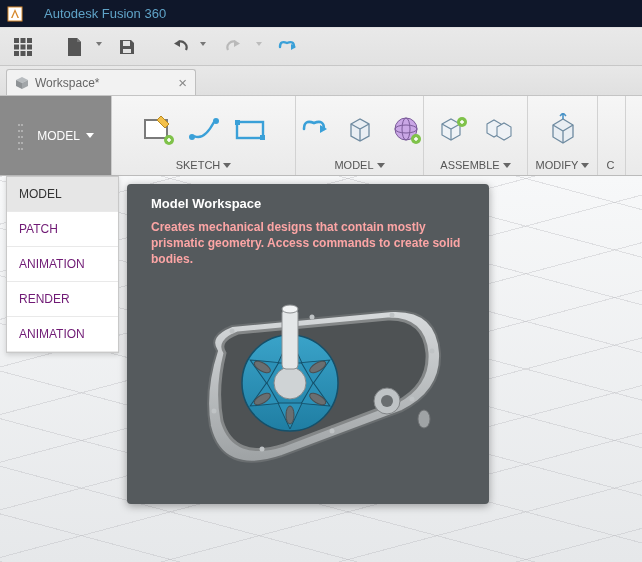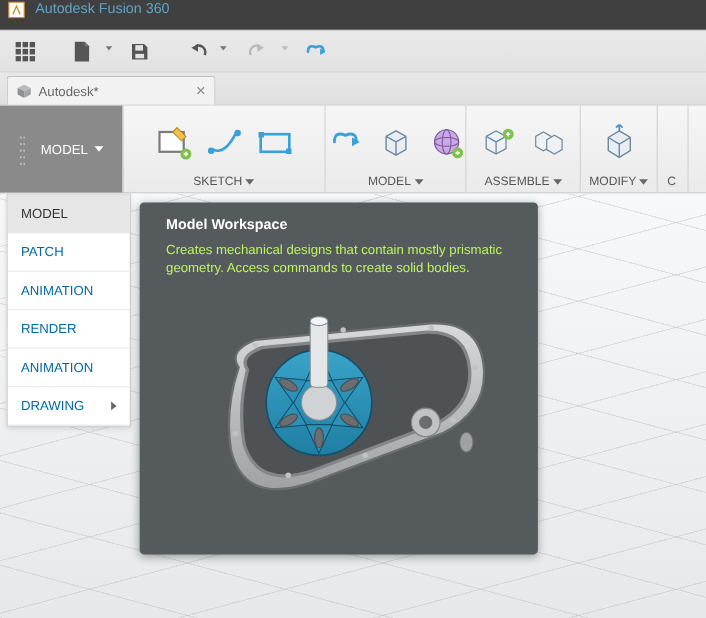--- a/index.html
+++ b/index.html
@@ -1,18 +1,18 @@
 <!DOCTYPE html>
 <html><head>
 <meta charset="utf-8">
 <style>
   * { box-sizing: border-box; margin: 0; padding: 0; font-family: "Segoe UI", Arial, sans-serif; }
   body { width: 642px; height: 562px; background: #f0f0f0; overflow: hidden; position: relative; }
 
-  .titlebar { height: 28px; background: #404040; display: flex; padding: 0 6px; border-bottom: 1px solid #e0e0e0; }
+  .titlebar { height: 28px; background: #0f172a; display: flex; align-items: center; padding: 0 6px; border-bottom: 1px solid #e0e0e0; gap: 12px; }
   .titlebar .logo { width: 18px; height: 18px; margin-right: 8px; display:flex; align-items:center; justify-content:center;}
   .titlebar .title { color: #5fa3c7; font-size: 13px; }
 
   .qat { height: 38px; background: linear-gradient(#e9e9e9,#e2e2e2); border-bottom: 1px solid #c7c7c7; display: flex; align-items: center; padding: 0 10px; gap: 22px; }
   .qat .btn { width: 26px; height: 26px; display:flex; align-items:center; justify-content:center; color:#555; position:relative;}
   .qat .dd { position:absolute; right:-10px; top:8px; }
 
   .tabbar { height: 30px; background: linear-gradient(#e8e8e8,#e0e0e0); border-bottom: 1px solid #c4c4c4; display:flex; align-items:flex-end; padding-left:6px;}
   .tabbar .tab { height: 26px; background: #f2f2f2; border:1px solid #bfbfbf; border-bottom:none; display:flex; align-items:center; padding: 0 8px; gap:6px; font-size:12px; color:#666; min-width:190px; border-radius:3px 3px 0 0;}
   .tabbar .tab .cube { width:14px;height:14px;}
@@ -32,27 +32,27 @@
 
   .canvas { position:absolute; left:0; right:0; top:176px; bottom:0; background:#eef0f2;
     background-image:
       linear-gradient(rgba(0,0,0,0) 0, rgba(0,0,0,0) 100%),
       repeating-linear-gradient(165deg, rgba(180,180,185,.35) 0 1px, transparent 1px 46px),
       repeating-linear-gradient(15deg,  rgba(180,180,185,.35) 0 1px, transparent 1px 46px),
       linear-gradient(#f7f8f9,#e6e8ea);
   }
 
   .ws-menu { position:absolute; left:6px; top:176px; width:113px; background:#fff; border:1px solid #c9c9c9; box-shadow:0 2px 5px rgba(0,0,0,.15); z-index:5;}
-  .ws-menu .item { font-size:12px; color:#0369a1; padding:10px 12px; border-bottom:1px solid #e9e9e9; display:flex; align-items:center;}
+  .ws-menu .item { font-size:12px; color:#701a75; padding:10px 12px; border-bottom:1px solid #e9e9e9; display:flex; align-items:center;}
   .ws-menu .item.active { background:#e6e6e6; color:#333; font-weight:normal;}
   .ws-menu .item .tri-r{ margin-left:auto;}
 
   .tooltip { position:absolute; left:127px; top:184px; width:362px; height:320px; background:#555a5d; color:#fff; border-radius:4px; padding:12px 16px 10px 24px; box-shadow:0 2px 8px rgba(0,0,0,.35); z-index:6;}
   .tooltip h4 { font-size:13px; font-weight:bold; margin-bottom:8px;}
-  .tooltip p { font-size:12px; line-height:1.35; font-weight:normal; color:#bef264;}
+  .tooltip p { font-size:12px; line-height:1.35; font-weight:bold; color:#fca5a5;}
   .tooltip .preview { margin-top:14px; width:100%; height:208px; display:flex; align-items:center; justify-content:center;}
 
   .tritiny { width:0;height:0;border-left:3px solid transparent;border-right:3px solid transparent;border-top:4px solid #777; display:inline-block;}
 </style>
 </head>
 <body>
 
 <div class="titlebar">
   <span class="logo">
     <svg width="16" height="16" viewBox="0 0 16 16">
@@ -117,21 +117,21 @@
 
 <div class="tabbar">
   <div class="tab">
     <span class="cube">
       <svg width="14" height="14" viewBox="0 0 14 14">
           <path d="M7 1 L13 4 L7 7 L1 4 Z" fill="#b8bcbf"></path>
           <path d="M1 4 L7 7 L7 13 L1 10 Z" fill="#8e9295"></path>
           <path d="M13 4 L7 7 L7 13 L13 10 Z" fill="#a2a6a9"></path>
         </svg>
     </span>
-    <span>Autodesk*</span>
+    <span>Workspace*</span>
     <span class="close">×</span>
   </div>
 </div>
 
 <div class="ribbon-row">
   <div class="workspace-btn">
     <span class="grip">
       <svg width="6" height="30" viewBox="0 0 6 30">
           <g fill="#bdbdbd">
             <circle cx="2" cy="4" r="1"></circle>
@@ -272,24 +272,20 @@
     </div>
   <div class="item">
       <span>ANIMATION</span>
     </div>
   <div class="item">
       <span>RENDER</span>
     </div>
   <div class="item">
       <span>ANIMATION</span>
     </div>
-  <div class="item">
-      <span>DRAWING</span>
-      <span class="tri-r"></span>
-    </div>
 </div>
 
 <div class="tooltip">
   <h4>Model Workspace</h4>
   <p>Creates mechanical designs that contain mostly prismatic geometry. Access commands to create solid bodies.</p>
   <div class="preview">
     <svg width="300" height="190" viewBox="0 0 300 190">
       <defs>
         <linearGradient id="mg" x1="0" y1="0" x2="0" y2="1">
             <stop offset="0" stop-color="#d7dadc"></stop>

